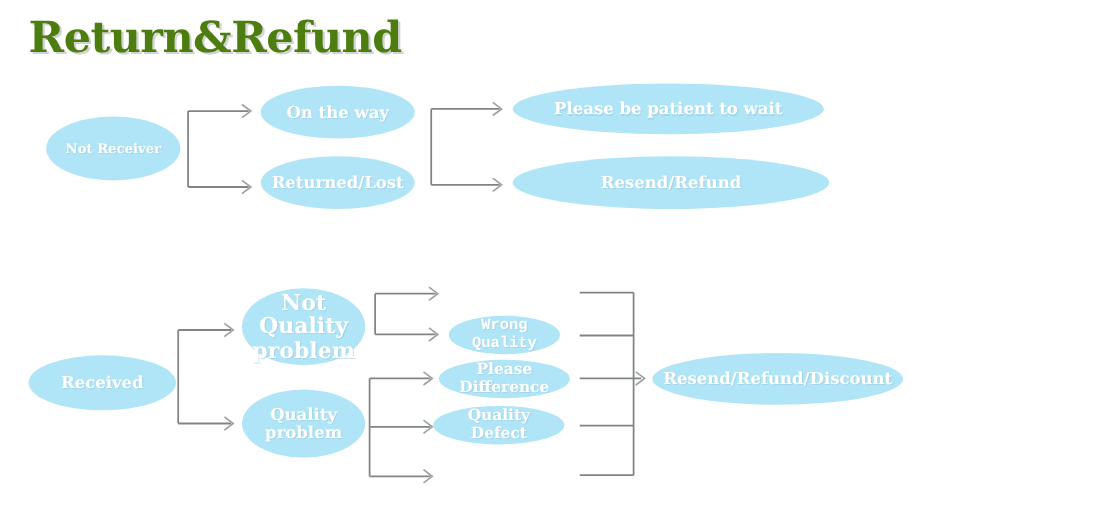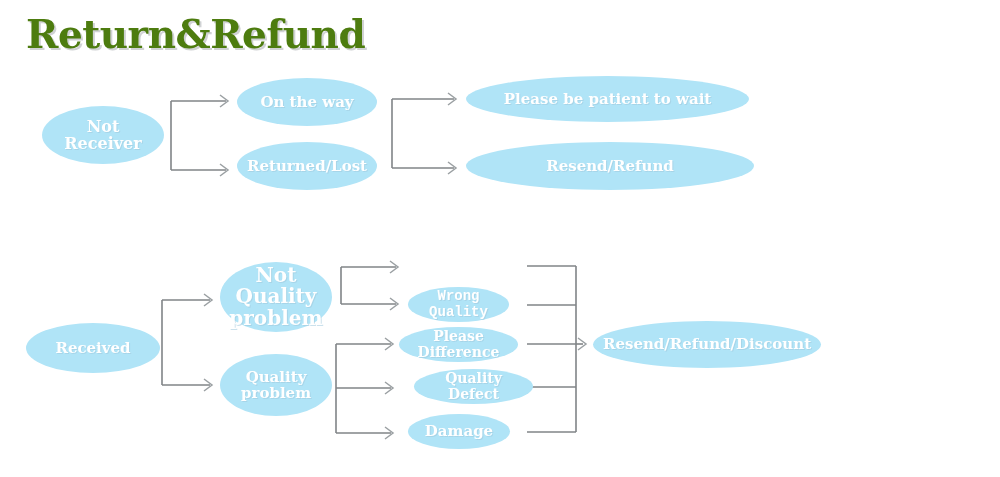--- a/index.html
+++ b/index.html
@@ -43,33 +43,33 @@
     color: #ffffff;
     font-family: "DejaVu Serif", "Liberation Serif", serif;
     font-weight: bold;
     text-shadow: 1px 1px 0 rgba(160,200,220,0.55);
     box-sizing: border-box;
     line-height: 1.08;
     padding: 0 6px;
   }
   .node span { display: block; }
   
-  #node-not-receiver   { left: 42px;  top: 106px; width: 122px; height: 58px;  font-size: 16px; }
+  #node-not-receiver   { left: 42px;  top: 106px; width: 122px; height: 58px;  font-size: 12px; }
   #node-on-the-way     { left: 237px; top: 78px;  width: 140px; height: 48px;  font-size: 15px; }
   #node-returned-lost  { left: 237px; top: 142px; width: 140px; height: 48px;  font-size: 15px; }
   #node-please-wait    { left: 466px; top: 76px;  width: 283px; height: 46px;  font-size: 15px; }
   #node-resend-refund  { left: 466px; top: 142px; width: 288px; height: 48px;  font-size: 15px; }
   
   #node-received       { left: 26px;  top: 323px; width: 134px; height: 50px;  font-size: 15px; }
   #node-not-quality    { left: 220px; top: 262px; width: 112px; height: 70px;  font-size: 20px; }
   #node-quality        { left: 220px; top: 354px; width: 112px; height: 62px;  font-size: 15px; }
   #node-not-fit        { left: 408px; top: 249px; width: 99px;  height: 34px;  font-size: 14px; }
   #node-wrong-delivery { left: 408px; top: 287px; width: 101px; height: 35px;  font-size: 14px; font-family: Liberation Mono, monospace; }
   #node-color-diff     { left: 399px; top: 327px; width: 119px; height: 35px;  font-size: 14px; }
-  #node-quality-defect { left: 414px; top: 369px; width: 119px; height: 35px;  font-size: 14px; }
+  #node-quality-defect { left: 394px; top: 369px; width: 119px; height: 35px;  font-size: 14px; }
   #node-damage         { left: 408px; top: 414px; width: 102px; height: 35px;  font-size: 15px; }
   #node-final          { left: 593px; top: 321px; width: 228px; height: 47px;  font-size: 15px; }
   
   #connectors {
     position: absolute;
     left: 0; top: 0;
     width: 1000px;
     height: 477px;
     pointer-events: none;
   }
@@ -164,20 +164,17 @@
       <span>Wrong</span>
       <span>Quality</span>
     </div>
   </div>
   <div class="node" id="node-color-diff">
     <span>Please Difference</span>
   </div>
   <div class="node" id="node-quality-defect">
     <span>Quality Defect</span>
   </div>
-  <div class="node" id="node-damage">
-    <span>Damage</span>
-  </div>
   <div class="node" id="node-final">
     <span>Resend/Refund/Discount</span>
   </div>
 
 </div>
 
 </body></html>

